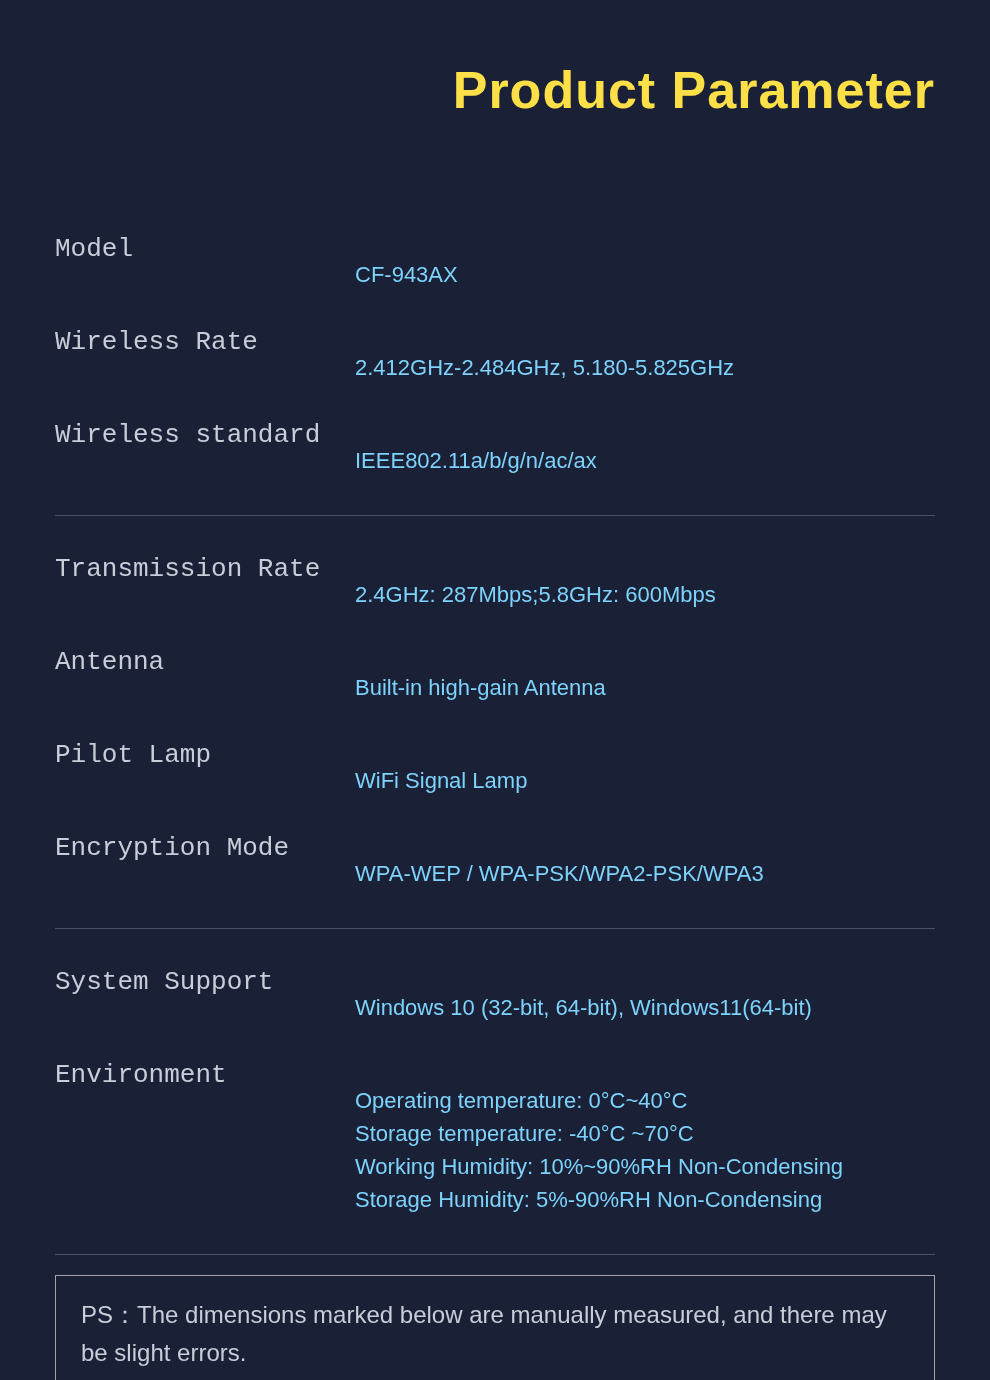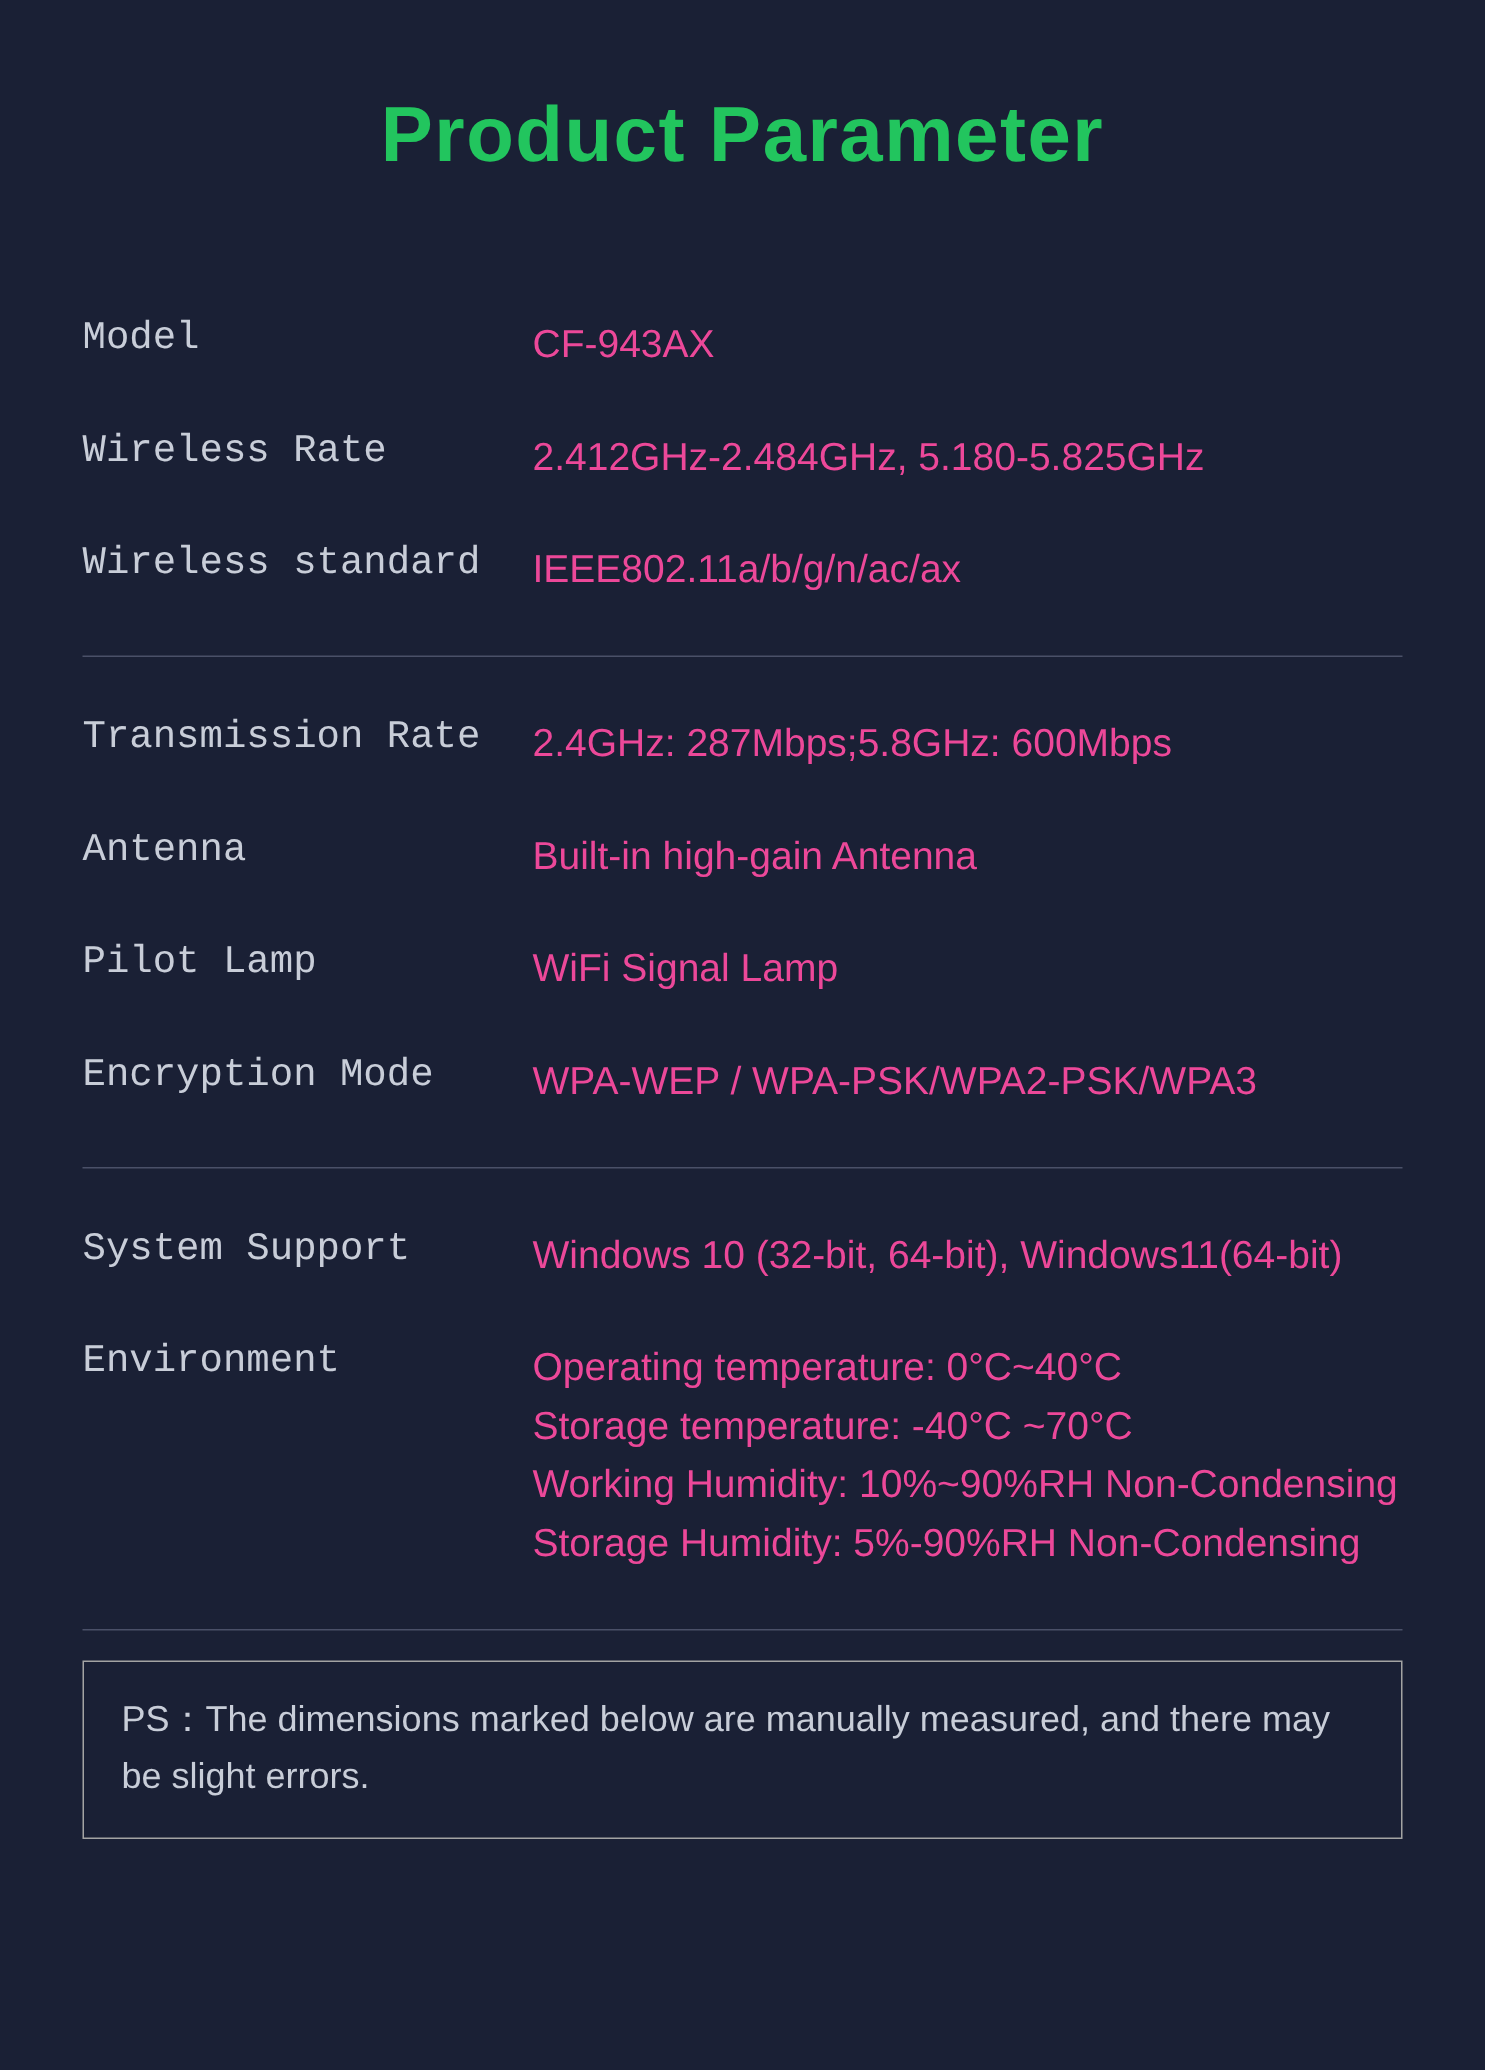--- a/index.html
+++ b/index.html
@@ -19,25 +19,25 @@
       align-items: center;
     }
 
     .page-container {
       width: 100%;
       max-width: 990px;
       padding: 60px 55px 60px 55px;
     }
 
     .page-title {
-      text-align: center;
+      text-align: right;
       font-size: 52px;
       font-weight: 800;
-      color: #22c55e;
-      margin-bottom: 72px;
+      color: #fde047;
+      margin-bottom: 96px;
       letter-spacing: 1px;
     }
 
     .param-table {
       width: 100%;
     }
 
     .param-row {
       display: flex;
       align-items: flex-start;
@@ -49,24 +49,25 @@
       min-width: 300px;
       font-size: 26px;
       color: #c8cdd8;
       font-weight: 400;
       padding-right: 20px;
       font-family: Liberation Mono, monospace;
     }
 
     .param-value {
       flex: 1;
-      font-size: 26px;
-      color: #ec4899;
+      font-size: 22px;
+      color: #7dd3fc;
       font-weight: 400;
       line-height: 1.5;
+      margin-top: 24px;
     }
 
     .divider {
       border: none;
       border-top: 1px solid #4a5068;
       margin: 20px 0;
     }
 
     .ps-note {
       margin-top: 10px;

